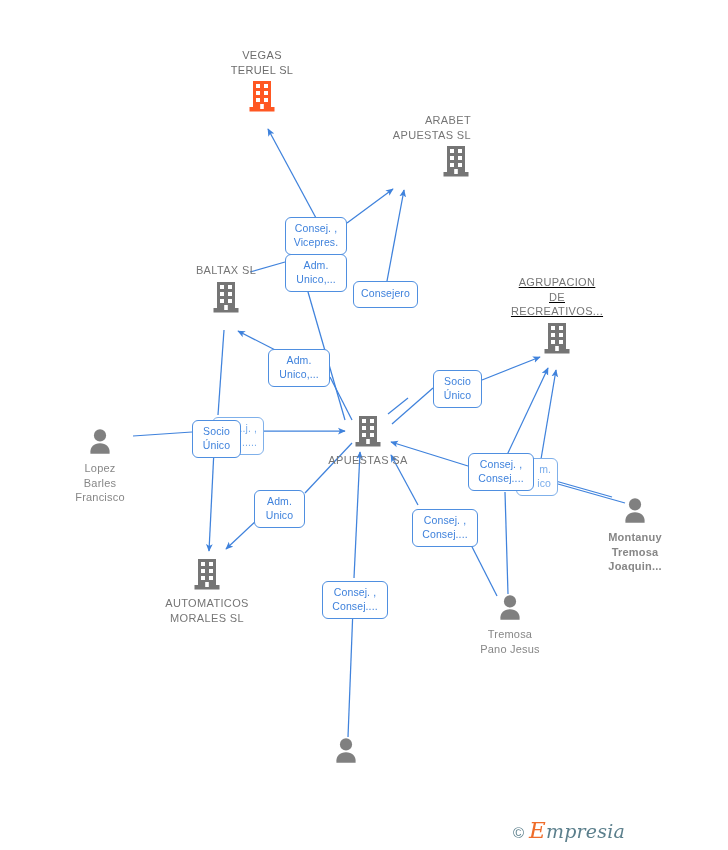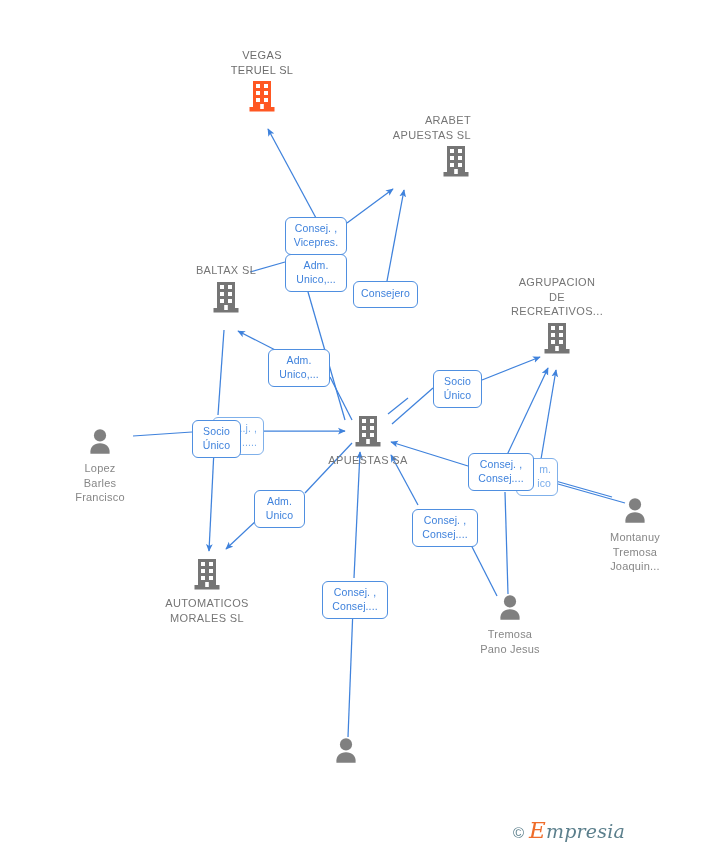--- a/index.html
+++ b/index.html
@@ -228,21 +228,21 @@
           <rect x="9" y="11" width="4" height="4"></rect>
             <rect x="17" y="11" width="4" height="4"></rect>
           <rect x="9" y="18" width="4" height="4"></rect>
             <rect x="17" y="18" width="4" height="4"></rect>
           <rect x="13.2" y="24" width="3.6" height="5"></rect>
         </g>
       </svg>
     </span>
   </div>
 
-  <div class="node company cap-top" style="left:557px; top:275px;">
+  <div class="node company cap-top" style="left:557px; top:275px;text-decoration:underline;">
     <span class="caption">AGRUPACION
 DE
 RECREATIVOS...</span>
     <span class="glyph">
       <svg width="30" height="34" viewBox="0 0 30 34" xmlns="http://www.w3.org/2000/svg" aria-hidden="true">
         <rect x="6" y="1" width="18" height="28" fill="#757575"></rect>
         <rect x="2.5" y="27" width="25" height="4.5" fill="#757575"></rect>
         <g fill="#ffffff">
           <rect x="9" y="4" width="4" height="4"></rect>
             <rect x="17" y="4" width="4" height="4"></rect>
@@ -300,21 +300,21 @@
       <svg width="30" height="30" viewBox="0 0 30 30" xmlns="http://www.w3.org/2000/svg" aria-hidden="true">
         <circle cx="15" cy="8.4" r="6.1" fill="#808080"></circle>
         <path d="M15 16.2c-6.2 0-9.6 4.1-9.6 8.4v2.2h19.2v-2.2c0-4.3-3.4-8.4-9.6-8.4z" fill="#808080"></path>
       </svg>
     </span>
     <span class="caption">Lopez
 Barles
 Francisco</span>
   </div>
 
-  <div class="node person cap-bottom" style="left:635px; top:496px;">
+  <div class="node person cap-bottom" style="left:635px; top:496px;font-weight:bold;">
     <span class="glyph">
       <svg width="30" height="30" viewBox="0 0 30 30" xmlns="http://www.w3.org/2000/svg" aria-hidden="true">
         <circle cx="15" cy="8.4" r="6.1" fill="#808080"></circle>
         <path d="M15 16.2c-6.2 0-9.6 4.1-9.6 8.4v2.2h19.2v-2.2c0-4.3-3.4-8.4-9.6-8.4z" fill="#808080"></path>
       </svg>
     </span>
     <span class="caption">Montanuy
 Tremosa
 Joaquin...</span>
   </div>

